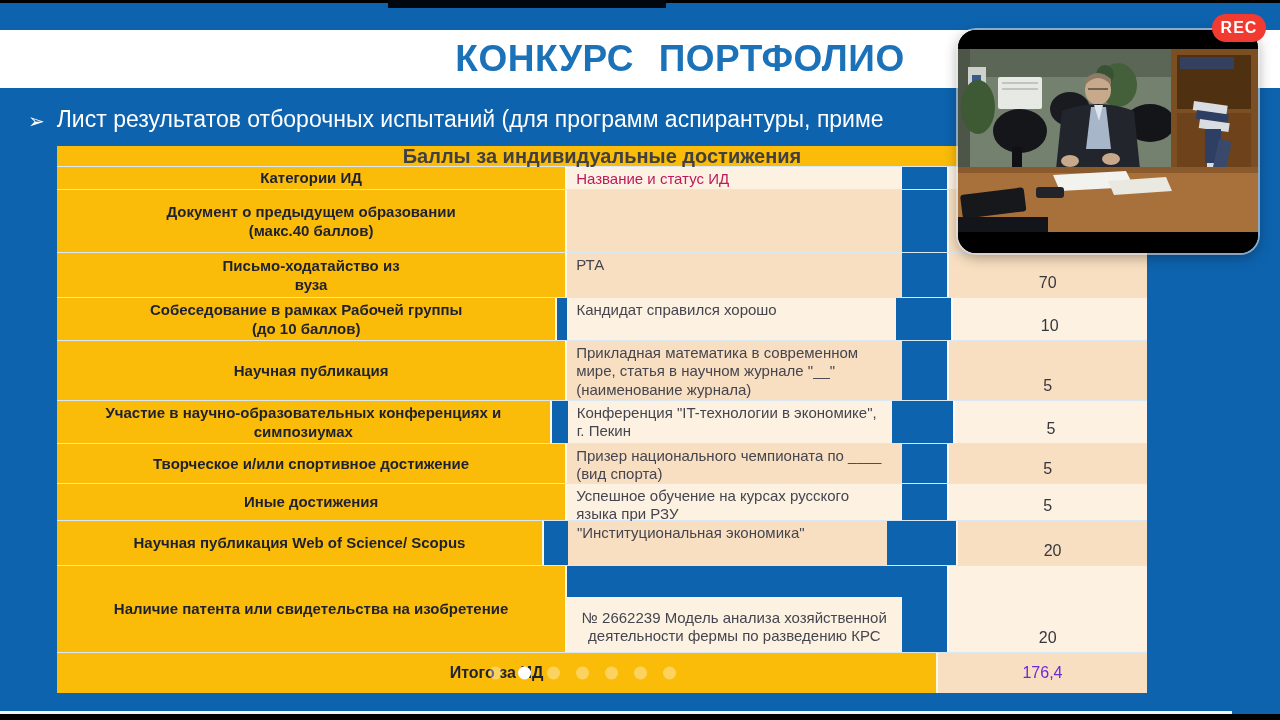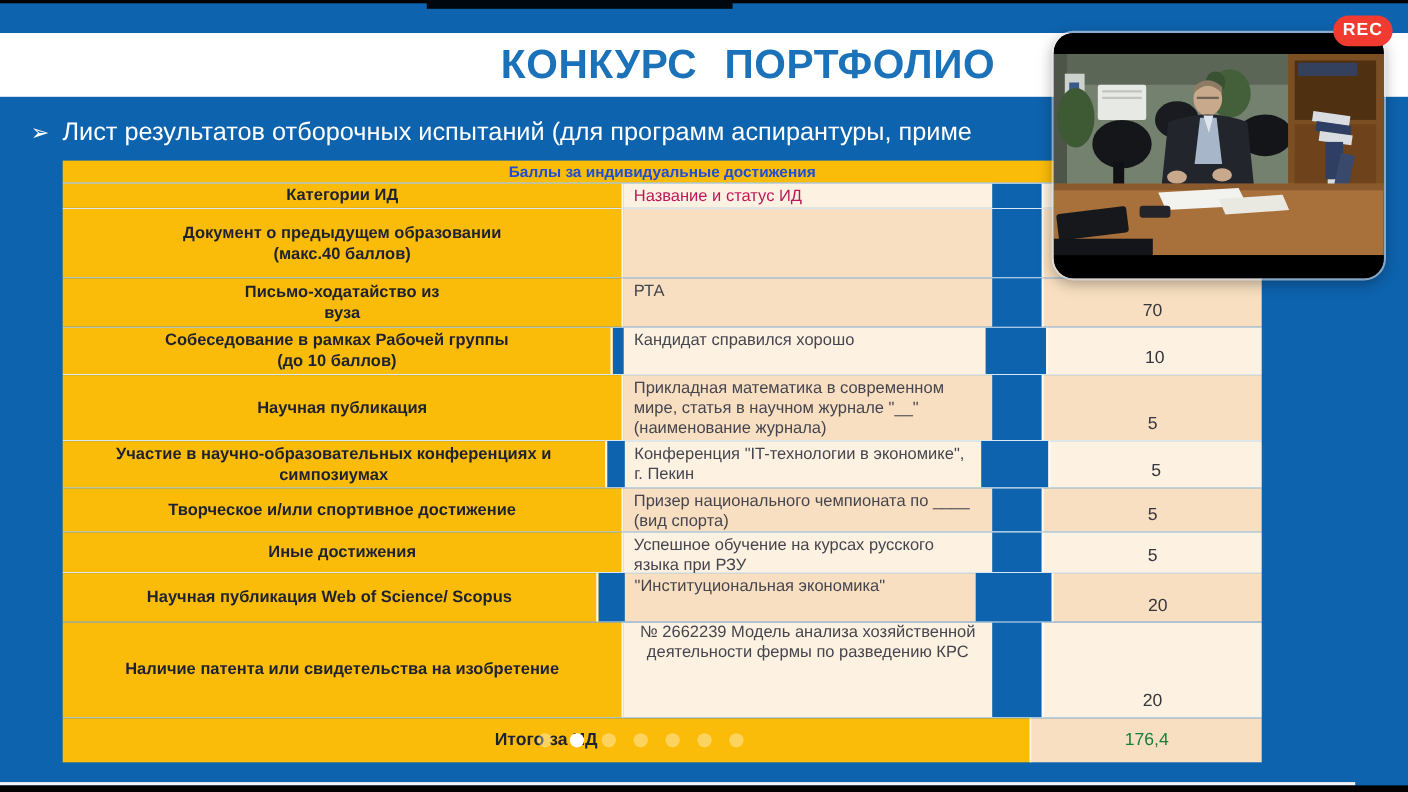--- a/index.html
+++ b/index.html
@@ -23,42 +23,42 @@
 
   .bullet-line {
     position:absolute; top:106px; left:28px; color:#ffffff; font-size:23px;
     display:flex; align-items:center; gap:12px; z-index:1; white-space:nowrap;
   }
   .bullet-marker { font-size:20px; position:relative; top:1px; }
 
   
   .ptable { position:absolute; left:57px; top:146px; width:1090px; z-index:1; }
   .thead-row {
-    height:20px; background:#fbbc09; color:#1d4ed8; font-weight:bold; font-size:14px;
+    height:20px; background:#fbbc09; color:#404040; font-weight:bold; font-size:20px;
     display:flex; align-items:center; justify-content:center;
   }
   .trow { display:flex; border-top:1px solid rgba(255,255,255,0.85); }
   .c1 {
     width:531px; background:#fbbc09; color:#1d2130; font-weight:bold; font-size:15px;
     display:flex; align-items:center; justify-content:center; text-align:center;
     padding:2px 12px; border-right:2px solid rgba(255,255,255,0.9);
     white-space:pre-line; line-height:1.3;
   }
   .c2 {
     width:348px; font-size:15px; color:#45454f; padding:3px 9px; line-height:1.22;
   }
   .c3 {
     width:209px; font-size:16px; color:#36363f;
     display:flex; align-items:flex-end; justify-content:center; padding-bottom:5px;
     border-left:2px solid rgba(255,255,255,0.7);
     margin-left:45px;
   }
   .sa { background:#fdf2e1; }
   .sb { background:#f8dfc1; }
-  .center-cell { text-align:center; padding-top:0; }
+  .center-cell { text-align:center; padding-top:12px;margin-top:31px; }
   .hdr2 { color:#be185d; font-weight:normal; }
 
   .rh-cat  { height:23px; }
   .rh-r1 { height:63px; }
   .rh-r2 { height:45px; }
   .rh-r3 { height:43px;gap:10px; }
   .rh-r4 { height:60px; }
   .rh-r5 { height:43px;gap:16px; }
   .rh-r6 { height:40px; }
   .rh-r7 { height:37px; }
@@ -67,21 +67,21 @@
   .rh-total { height:41px; }
 
   .total-left {
     width:881px; background:#fbbc09; position:relative;
     display:flex; align-items:center; justify-content:center;
     color:#1d2130; font-weight:bold; font-size:16px;
     border-right:2px solid rgba(255,255,255,0.9);
   }
   .total-val {
     width:209px; background:#f8dfc1; display:flex; align-items:center; justify-content:center;
-    font-size:16px; color:#15803d; border-left:none;
+    font-size:16px; color:#6d28d9; border-left:none;
   }
   .slide-dots { position:absolute; left:432px; top:50%; transform:translateY(-50%); display:flex; }
   .dot { width:13px; height:13px; border-radius:50%; background:rgba(255,255,255,0.35); margin-right:16px; }
   .dot.active { background:#ffffff; }
 
   
   .webcam {
     position:absolute; left:958px; top:30px; width:300px; height:223px;
     background:#0b0b0d; border-radius:18px; overflow:hidden; z-index:5;
     box-shadow:0 0 0 2px rgba(240,241,246,0.55), 0 4px 14px rgba(0,0,0,0.35);

